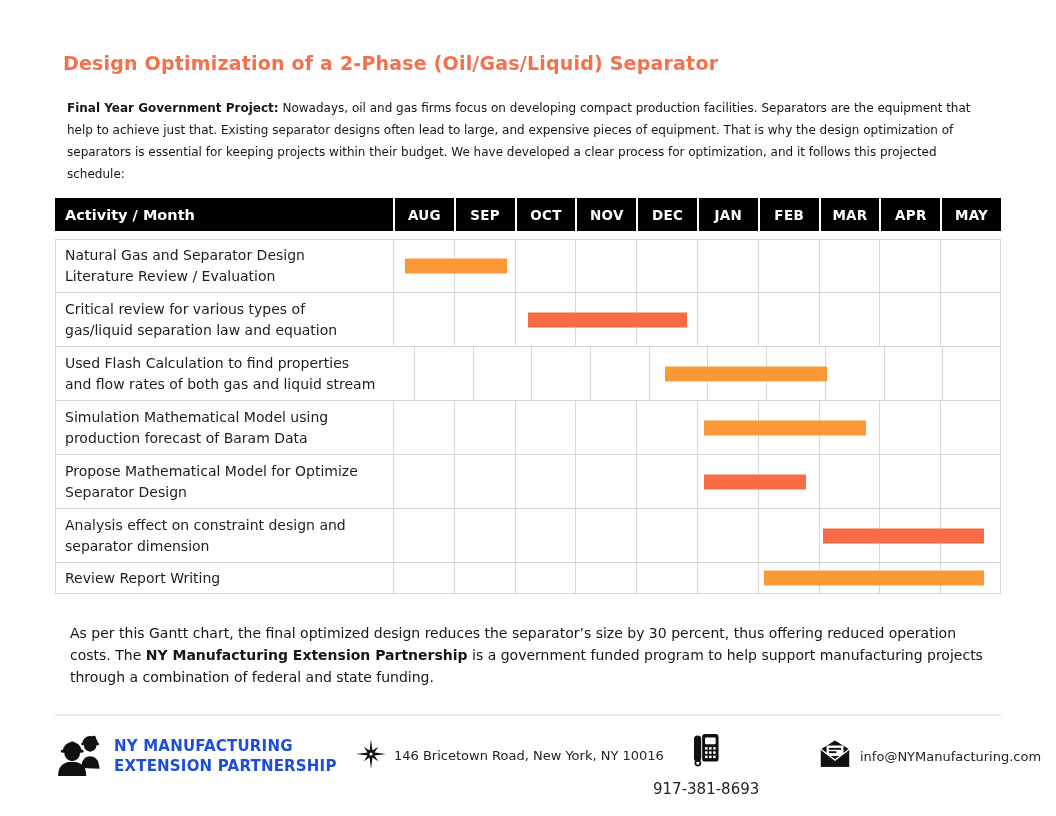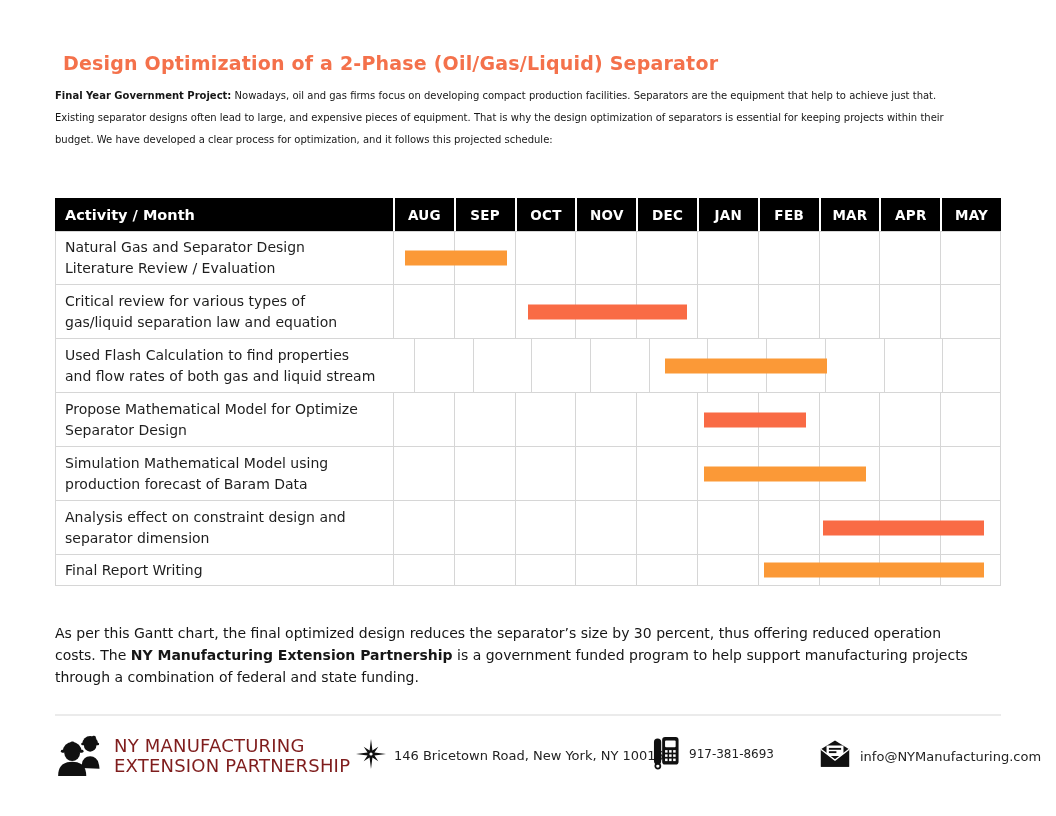--- a/index.html
+++ b/index.html
@@ -5,25 +5,25 @@
   html,body { margin:0; padding:0; background:#ffffff; }
   .page {
     position:relative; width:1056px; height:816px; background:#ffffff;
     font-family:"DejaVu Sans","Liberation Sans",sans-serif; overflow:hidden;
   }
   .doc-title {
     position:absolute; left:55px; top:44px; margin:8px;
     font-size:19px; font-weight:bold; color:#F4714B; letter-spacing:0.2px;
   }
   .intro {
-    position:absolute; left:55px; top:85px; width:922px; margin:0;
-    font-size:10px; line-height:22px; color:#161616;
+    position:absolute; left:55px; top:85px; width:922px; margin:12px;
+    font-size:12px; line-height:22px; color:#161616;
   }
   .summary {
-    position:absolute; left:55px; top:622px; width:922px; margin:0;
+    position:absolute; left:70px; top:622px; width:922px; margin:0;
     font-size:14px; line-height:22px; color:#161616;
   }
   
   .gantt { position:absolute; left:55px; top:198px; width:946px; }
   .g-header { display:flex; background:#000000; color:#ffffff; height:33px; }
   .g-ah {
     width:338px; box-sizing:border-box; padding-left:10px;
     display:flex; align-items:center; font-size:14.5px; font-weight:bold;text-align:center;
   }
   .g-months { width:608px; display:flex; }
@@ -39,23 +39,23 @@
     width:338px; box-sizing:border-box; padding-left:10px; padding-right:6px;
     display:flex; align-items:center; font-size:14px; line-height:21px; color:#1e1e1e;
   }
   .g-area { position:relative; width:608px; display:flex; }
   .g-cell { flex:1; box-sizing:border-box; border-left:1px solid #d6d6d6; }
   .g-bar { position:absolute; top:50%; transform:translateY(-50%); height:15px; }
   
   .footer-divider { position:absolute; left:55px; top:714px; width:946px; height:2px; background:#ebebeb; }
   .f-group { position:absolute; display:flex; align-items:center; color:#222222; }
   .logo-group   { left:55px;  top:727px; height:58px; gap:9px; }
-  .logo-text { font-size:18px; font-weight:normal; line-height:20px; color:#7f1d1d; letter-spacing:0.2px; }
+  .logo-text { font-size:15px; font-weight:bold; line-height:20px; color:#1d4ed8; letter-spacing:0.2px; }
   .addr-group   { left:356px; top:735px; height:40px; gap:8px; font-size:13px; }
-  .phone-group  { left:653px; top:733px; height:42px; gap:9px; font-size:12px; }
+  .phone-group  { left:653px; top:733px; height:42px; gap:9px; font-size:15px;flex-direction:column; }
   .email-group  { left:819px; top:736px; height:40px; gap:9px; font-size:13px; }
   .f-icon { flex:0 0 auto; }
 </style>
 </head>
 <body>
 
 <div class="page">
 
   <h1 class="doc-title">Design Optimization of a 2-Phase (Oil/Gas/Liquid) Separator</h1>
 
@@ -71,21 +71,21 @@
           <div class="g-mh-cell">NOV</div>
           <div class="g-mh-cell">DEC</div>
           <div class="g-mh-cell">JAN</div>
           <div class="g-mh-cell">FEB</div>
           <div class="g-mh-cell">MAR</div>
           <div class="g-mh-cell">APR</div>
           <div class="g-mh-cell">MAY</div>
         </div>
     </div>
     <div id="gantt-rows">
-        <div class="g-row" style="height: 53px;">
+        <div class="g-row" style="height: 53px; margin-top: 8px;">
           <div class="g-activity">
             <span>Natural Gas and Separator Design<br>Literature Review / Evaluation</span>
           </div>
           <div class="g-area">
             <div class="g-cell"></div>
             <div class="g-cell"></div>
             <div class="g-cell"></div>
             <div class="g-cell"></div>
             <div class="g-cell"></div>
             <div class="g-cell"></div>
@@ -127,75 +127,75 @@
             <div class="g-cell"></div>
             <div class="g-cell"></div>
             <div class="g-cell"></div>
             <div class="g-cell"></div>
             <div class="g-cell"></div>
             <div class="g-bar" style="left: 251.1px; width: 161.7px; background: rgb(251, 153, 55);"></div>
           </div>
         </div>
         <div class="g-row" style="height: 53px;">
           <div class="g-activity">
+            <span>Simulation Mathematical Model using<br>production forecast of Baram Data</span>
+          </div>
+          <div class="g-area">
+            <div class="g-cell"></div>
+            <div class="g-cell"></div>
+            <div class="g-cell"></div>
+            <div class="g-cell"></div>
+            <div class="g-cell"></div>
+            <div class="g-cell"></div>
+            <div class="g-cell"></div>
+            <div class="g-cell"></div>
+            <div class="g-cell"></div>
+            <div class="g-cell"></div>
+            <div class="g-bar" style="left: 311.3px; width: 161.7px; background: rgb(251, 153, 55);"></div>
+          </div>
+        </div>
+        <div class="g-row" style="height: 53px;">
+          <div class="g-activity">
             <span>Propose Mathematical Model for Optimize<br>Separator Design</span>
           </div>
           <div class="g-area">
             <div class="g-cell"></div>
             <div class="g-cell"></div>
             <div class="g-cell"></div>
             <div class="g-cell"></div>
             <div class="g-cell"></div>
             <div class="g-cell"></div>
             <div class="g-cell"></div>
             <div class="g-cell"></div>
             <div class="g-cell"></div>
             <div class="g-cell"></div>
             <div class="g-bar" style="left: 311.3px; width: 101.5px; background: rgb(249, 107, 69);"></div>
           </div>
         </div>
         <div class="g-row" style="height: 53px;">
           <div class="g-activity">
-            <span>Simulation Mathematical Model using<br>production forecast of Baram Data</span>
-          </div>
-          <div class="g-area">
-            <div class="g-cell"></div>
-            <div class="g-cell"></div>
-            <div class="g-cell"></div>
-            <div class="g-cell"></div>
-            <div class="g-cell"></div>
-            <div class="g-cell"></div>
-            <div class="g-cell"></div>
-            <div class="g-cell"></div>
-            <div class="g-cell"></div>
-            <div class="g-cell"></div>
-            <div class="g-bar" style="left: 311.3px; width: 161.7px; background: rgb(251, 153, 55);"></div>
-          </div>
-        </div>
-        <div class="g-row" style="height: 53px;">
-          <div class="g-activity">
             <span>Analysis effect on constraint design and<br>separator dimension</span>
           </div>
           <div class="g-area">
             <div class="g-cell"></div>
             <div class="g-cell"></div>
             <div class="g-cell"></div>
             <div class="g-cell"></div>
             <div class="g-cell"></div>
             <div class="g-cell"></div>
             <div class="g-cell"></div>
             <div class="g-cell"></div>
             <div class="g-cell"></div>
             <div class="g-cell"></div>
             <div class="g-bar" style="left: 429.9px; width: 161.1px; background: rgb(249, 107, 69);"></div>
           </div>
         </div>
         <div class="g-row" style="height: 30px;">
           <div class="g-activity">
-            <span>Final Report Writing</span>
+            <span>Review Report Writing</span>
           </div>
           <div class="g-area">
             <div class="g-cell"></div>
             <div class="g-cell"></div>
             <div class="g-cell"></div>
             <div class="g-cell"></div>
             <div class="g-cell"></div>
             <div class="g-cell"></div>
             <div class="g-cell"></div>
             <div class="g-cell"></div>

